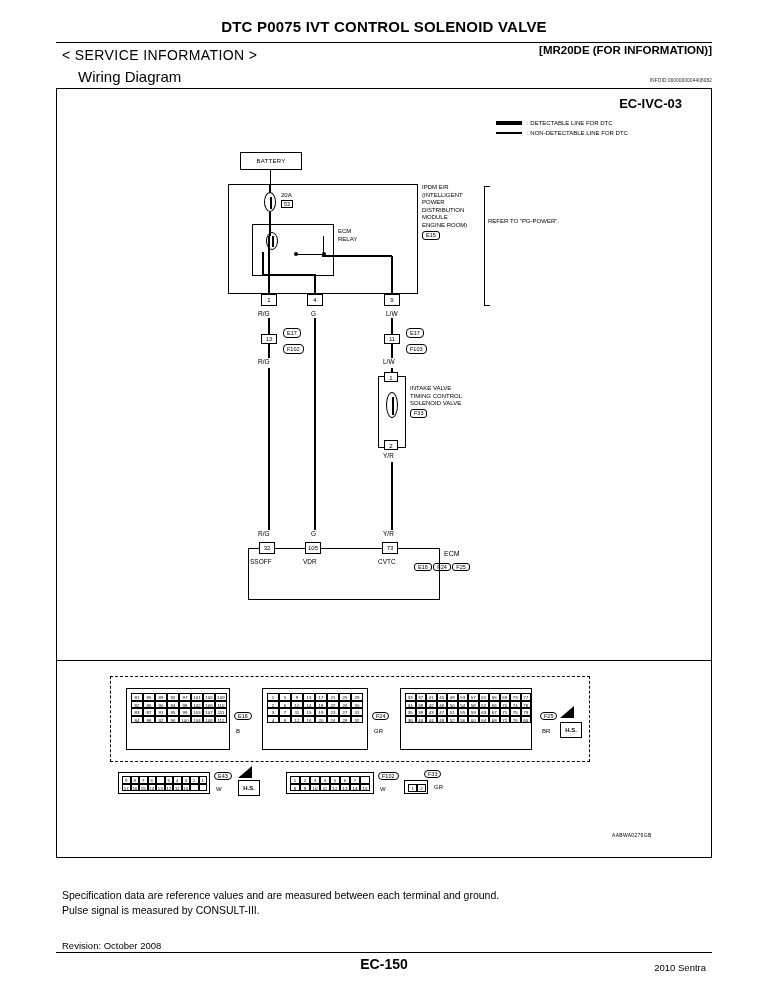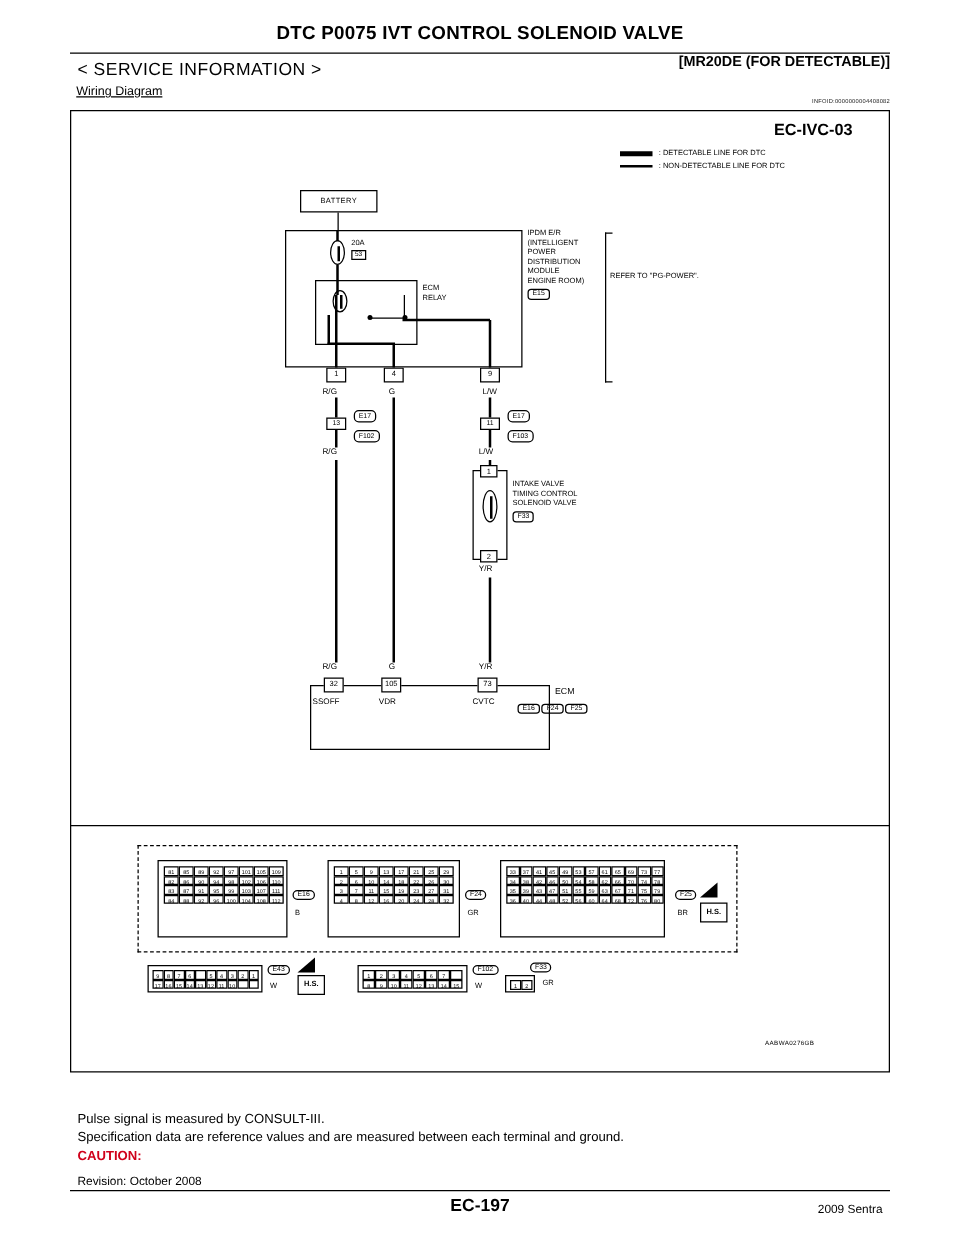--- a/index.html
+++ b/index.html
@@ -28,23 +28,22 @@
   }
   .hdr-service {
     position:absolute; top:47px; left:62px;
     font-size:14px; letter-spacing:.4px;
   }
   .hdr-engine {
     position:absolute; top:44px; right:56px;
     font-size:11.5px; font-weight:bold;
   }
   .sec-title {
-    position:absolute; top:68px; left:61px;
-    font-size:10px;
-    text-decoration:underline;
+    position:absolute; top:68px; left:78px;
+    font-size:15px;
   }
   .info-code {
     position:absolute; top:78px; right:56px;
     font-size:4.6px; color:#222; letter-spacing:.2px;
   }
 
   
   .frame {
     position:absolute; top:88px; left:56px; width:656px; height:770px;
     border:1px solid #000;
@@ -180,21 +179,21 @@
   .foot-right { position:absolute; top:962px; right:62px; font-size:9.5px; }
 </style>
 </head>
 <body>
 
 <div class="page">
 
   <div class="hdr-title">DTC P0075 IVT CONTROL SOLENOID VALVE</div>
   <div class="hdr-rule"></div>
   <div class="hdr-service">&lt; SERVICE INFORMATION &gt;</div>
-  <div class="hdr-engine">[MR20DE (FOR DETECTABLE)]</div>
+  <div class="hdr-engine">[MR20DE (FOR INFORMATION)]</div>
   <div class="sec-title">Wiring Diagram</div>
   <div class="info-code">INFOID:0000000004408082</div>
 
   <div class="frame"></div>
   <div class="frame-inner-rule"></div>
 
   <div class="diag-code">EC-IVC-03</div>
 
   <div class="legend">
     <div class="legend-row">
@@ -499,23 +498,22 @@
         <div>1</div>
         <div>2</div>
       </div>
   </div>
   <div class="cname" style="top:770px; left:424px;">F33</div>
   <div class="ccolor" style="top:784px; left:434px;">GR</div>
 
   <div class="code-bl">AABWA0276GB</div>
 
   <div class="spec">
+    <div>Specification data are reference values and are measured between each terminal and ground.</div>
     <div>Pulse signal is measured by CONSULT-III.</div>
-    <div>Specification data are reference values and are measured between each terminal and ground.</div>
-    <div class="caution">CAUTION:</div>
   </div>
 
   <div class="foot-rule"></div>
   <div class="foot-left">Revision: October 2008</div>
-  <div class="foot-center">EC-197</div>
-  <div class="foot-right">2009 Sentra</div>
+  <div class="foot-center">EC-150</div>
+  <div class="foot-right">2010 Sentra</div>
 
 </div>
 
 </body></html>

